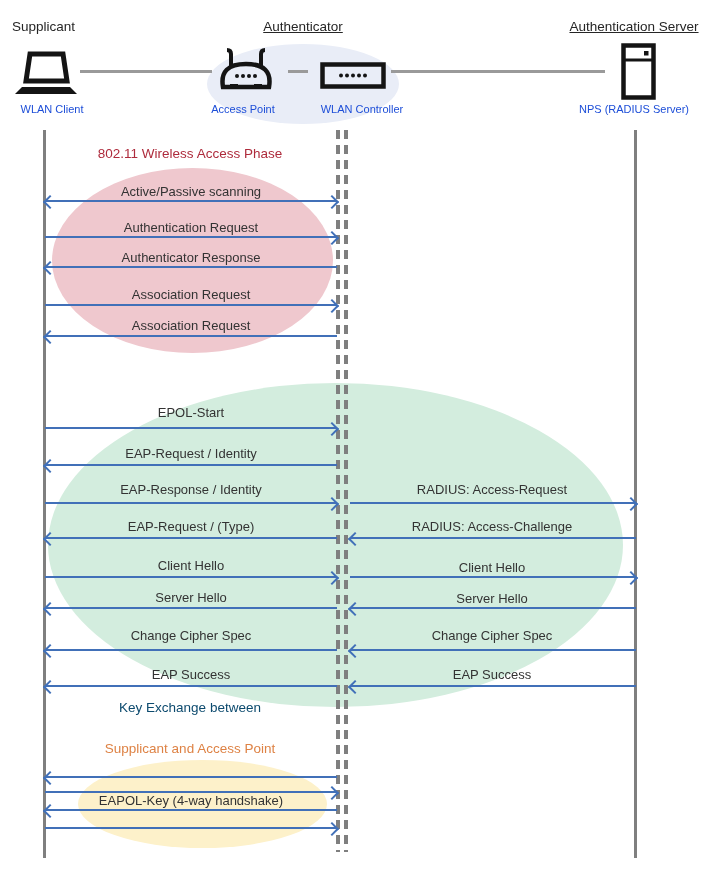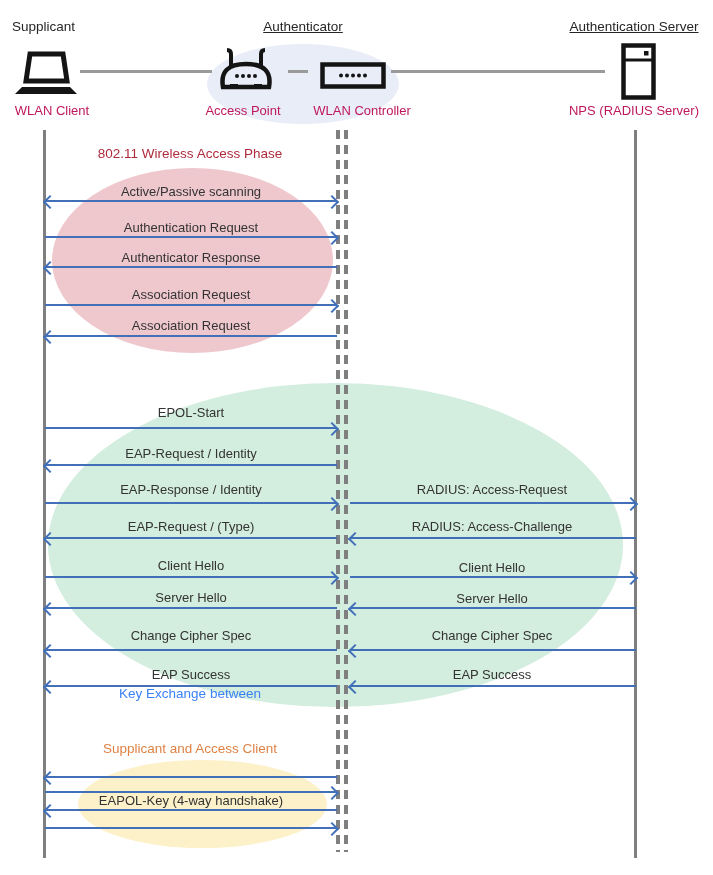--- a/index.html
+++ b/index.html
@@ -2,21 +2,21 @@
 <html><head>
 <meta charset="utf-8">
 <style>
   html,body { margin:0; padding:0; background:#ffffff; }
   #stage {
     position:relative; width:713px; height:875px; background:#ffffff;
     font-family:"Liberation Sans", sans-serif; overflow:hidden;
   }
   .role { position:absolute; top:19px; font-size:13.5px; color:#262626; white-space:nowrap; z-index:3; }
   .ctr { transform:translateX(-50%);text-decoration:underline; }
-  .node-label { position:absolute; top:103px; font-size:13px; color:#be185d; white-space:nowrap; transform:translateX(-50%); z-index:3; }
+  .node-label { position:absolute; top:103px; font-size:11px; color:#1d4ed8; white-space:nowrap; transform:translateX(-50%); z-index:3; }
   .icon { position:absolute; z-index:2; }
   .hline { position:absolute; top:70px; height:3px; background:#9a9a9a; z-index:1; }
   .lifeline { position:absolute; top:130px; width:3px; height:728px; background:#7f7f7f; z-index:1; }
   .lifeline-dashed { position:absolute; top:130px; width:3.5px; height:722px; z-index:1;
     background:repeating-linear-gradient(to bottom,#7f7f7f 0 9px, transparent 9px 15px); }
   .ellipse { position:absolute; border-radius:50%; z-index:0; }
   .phase-title { position:absolute; transform:translateX(-50%); font-size:13.5px; white-space:nowrap; text-align:center; z-index:3; }
   .msg { position:absolute; transform:translateX(-50%); font-size:13px; color:#333333; white-space:nowrap; z-index:3; }
   .mid-l { left:191px; }
   .mid-r { left:492px; }
@@ -86,22 +86,22 @@
   <div class="lifeline" style="left:43px"></div>
   <div class="lifeline-dashed" style="left:336px"></div>
   <div class="lifeline-dashed" style="left:344px"></div>
   <div class="lifeline" style="left:634px"></div>
 
   <div class="ellipse" style="left:52px;top:168px;width:281px;height:185px;background:#efc8ce"></div>
   <div class="ellipse" style="left:48px;top:383px;width:575px;height:324px;background:#d3edde"></div>
   <div class="ellipse" style="left:78px;top:760px;width:249px;height:88px;background:#fdf1ca"></div>
 
   <div class="phase-title" style="left:190px;top:146px;color:#ae2b3c">802.11 Wireless Access Phase</div>
-  <div class="phase-title" style="left:190px;top:686px;color:#3b82f6">Key Exchange between</div>
-  <div class="phase-title" style="left:190px;top:741px;color:#de8244">Supplicant and Access Client</div>
+  <div class="phase-title" style="left:190px;top:700px;color:#0c4a6e">Key Exchange between</div>
+  <div class="phase-title" style="left:190px;top:741px;color:#de8244">Supplicant and Access Point</div>
 
   <div class="msg mid-l" style="top:184px">Active/Passive scanning</div>
   <div class="arrow span-l" style="top:200px">
       <span class="ah l"></span>
       <span class="ah r"></span>
     </div>
 
   <div class="msg mid-l" style="top:220px">Authentication Request</div>
   <div class="arrow span-l" style="top:236px">
       <span class="ah r"></span>

